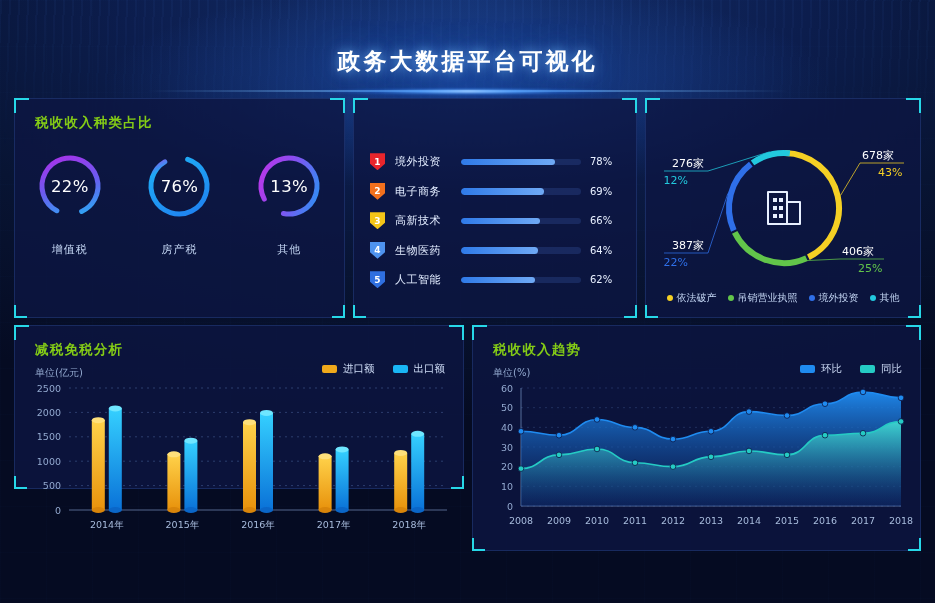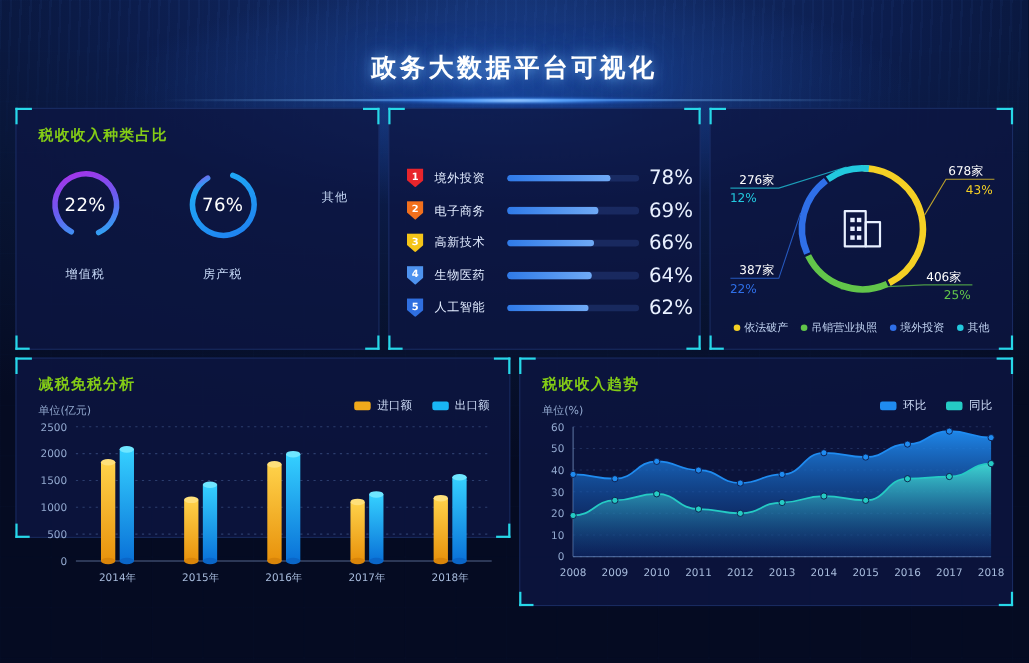--- a/index.html
+++ b/index.html
@@ -72,21 +72,21 @@
   .rank-row{display:flex;align-items:center;height:29.5px;}
   .shield{position:relative;width:15px;height:17px;flex:0 0 15px;
     display:flex;align-items:center;justify-content:center;
     font-size:9px;font-weight:bold;color:#fff;
     clip-path:polygon(0 0,100% 0,100% 62%,50% 100%,0 62%);}
   .rank-name{width:62px;margin-left:10px;font-size:11px;color:#e2ecff;letter-spacing:.5px;}
   .rank-track{flex:1;height:6.5px;border-radius:4px;background:rgba(36,58,120,.55);
     margin:0 9px 0 4px;overflow:hidden;}
   .rank-fill{height:100%;border-radius:4px;
     background:linear-gradient(90deg,#2f7ae8,#6fa9f5);}
-  .rank-pct{width:32px;text-align:right;font-size:18px;color:#e8f0ff;}
+  .rank-pct{width:32px;font-size:10px;color:#e8f0ff;}
 
   
   #ring-wrap{position:absolute;left:0;top:34px;width:100%;height:150px;}
   #ring-wrap svg{position:absolute;left:0;top:0;}
   .ring-legend{position:absolute;left:0;bottom:12px;width:100%;
     display:flex;justify-content:center;align-items:flex-start;gap:11px;}
   .lg-item{display:flex;align-items:center;gap:4px;font-size:10px;color:#c2d4f2;}
   .lg-dot{width:6px;height:6px;border-radius:50%;}
 
   
@@ -146,20 +146,33 @@
             </linearGradient>
           </defs>
           <circle cx="35" cy="35" r="28" fill="none" stroke="url(#dg1)" stroke-width="5" stroke-linecap="round" stroke-dasharray="152 24" transform="rotate(-72 35 35)"></circle>
         </svg>
         <div class="dval">76%</div>
       </div>
       <div class="donut-label">房产税</div>
     </div>
 
     <div class="donut-cell">
+      <div class="donut">
+        <svg width="70" height="70" viewBox="0 0 70 70">
+          <defs>
+            <linearGradient id="dg2" x1="0%" y1="0%" x2="100%" y2="100%">
+              <stop offset="0%" stop-color="#1f9bf5"></stop>
+                <stop offset="55%" stop-color="#8b4cf0"></stop>
+              <stop offset="100%" stop-color="#c233e8"></stop>
+            </linearGradient>
+          </defs>
+          <circle cx="35" cy="35" r="28" fill="none" stroke="url(#dg2)" stroke-width="5" stroke-linecap="round" stroke-dasharray="151 25" transform="rotate(152 35 35)"></circle>
+        </svg>
+        <div class="dval">13%</div>
+      </div>
       <div class="donut-label">其他</div>
     </div>
 
   </div>
 </div>
 
 <div class="panel" id="panel-top5">
   <span class="cnr-bl"></span>
   <span class="cnr-br"></span>
   <div class="rank-list" id="rank-list">

